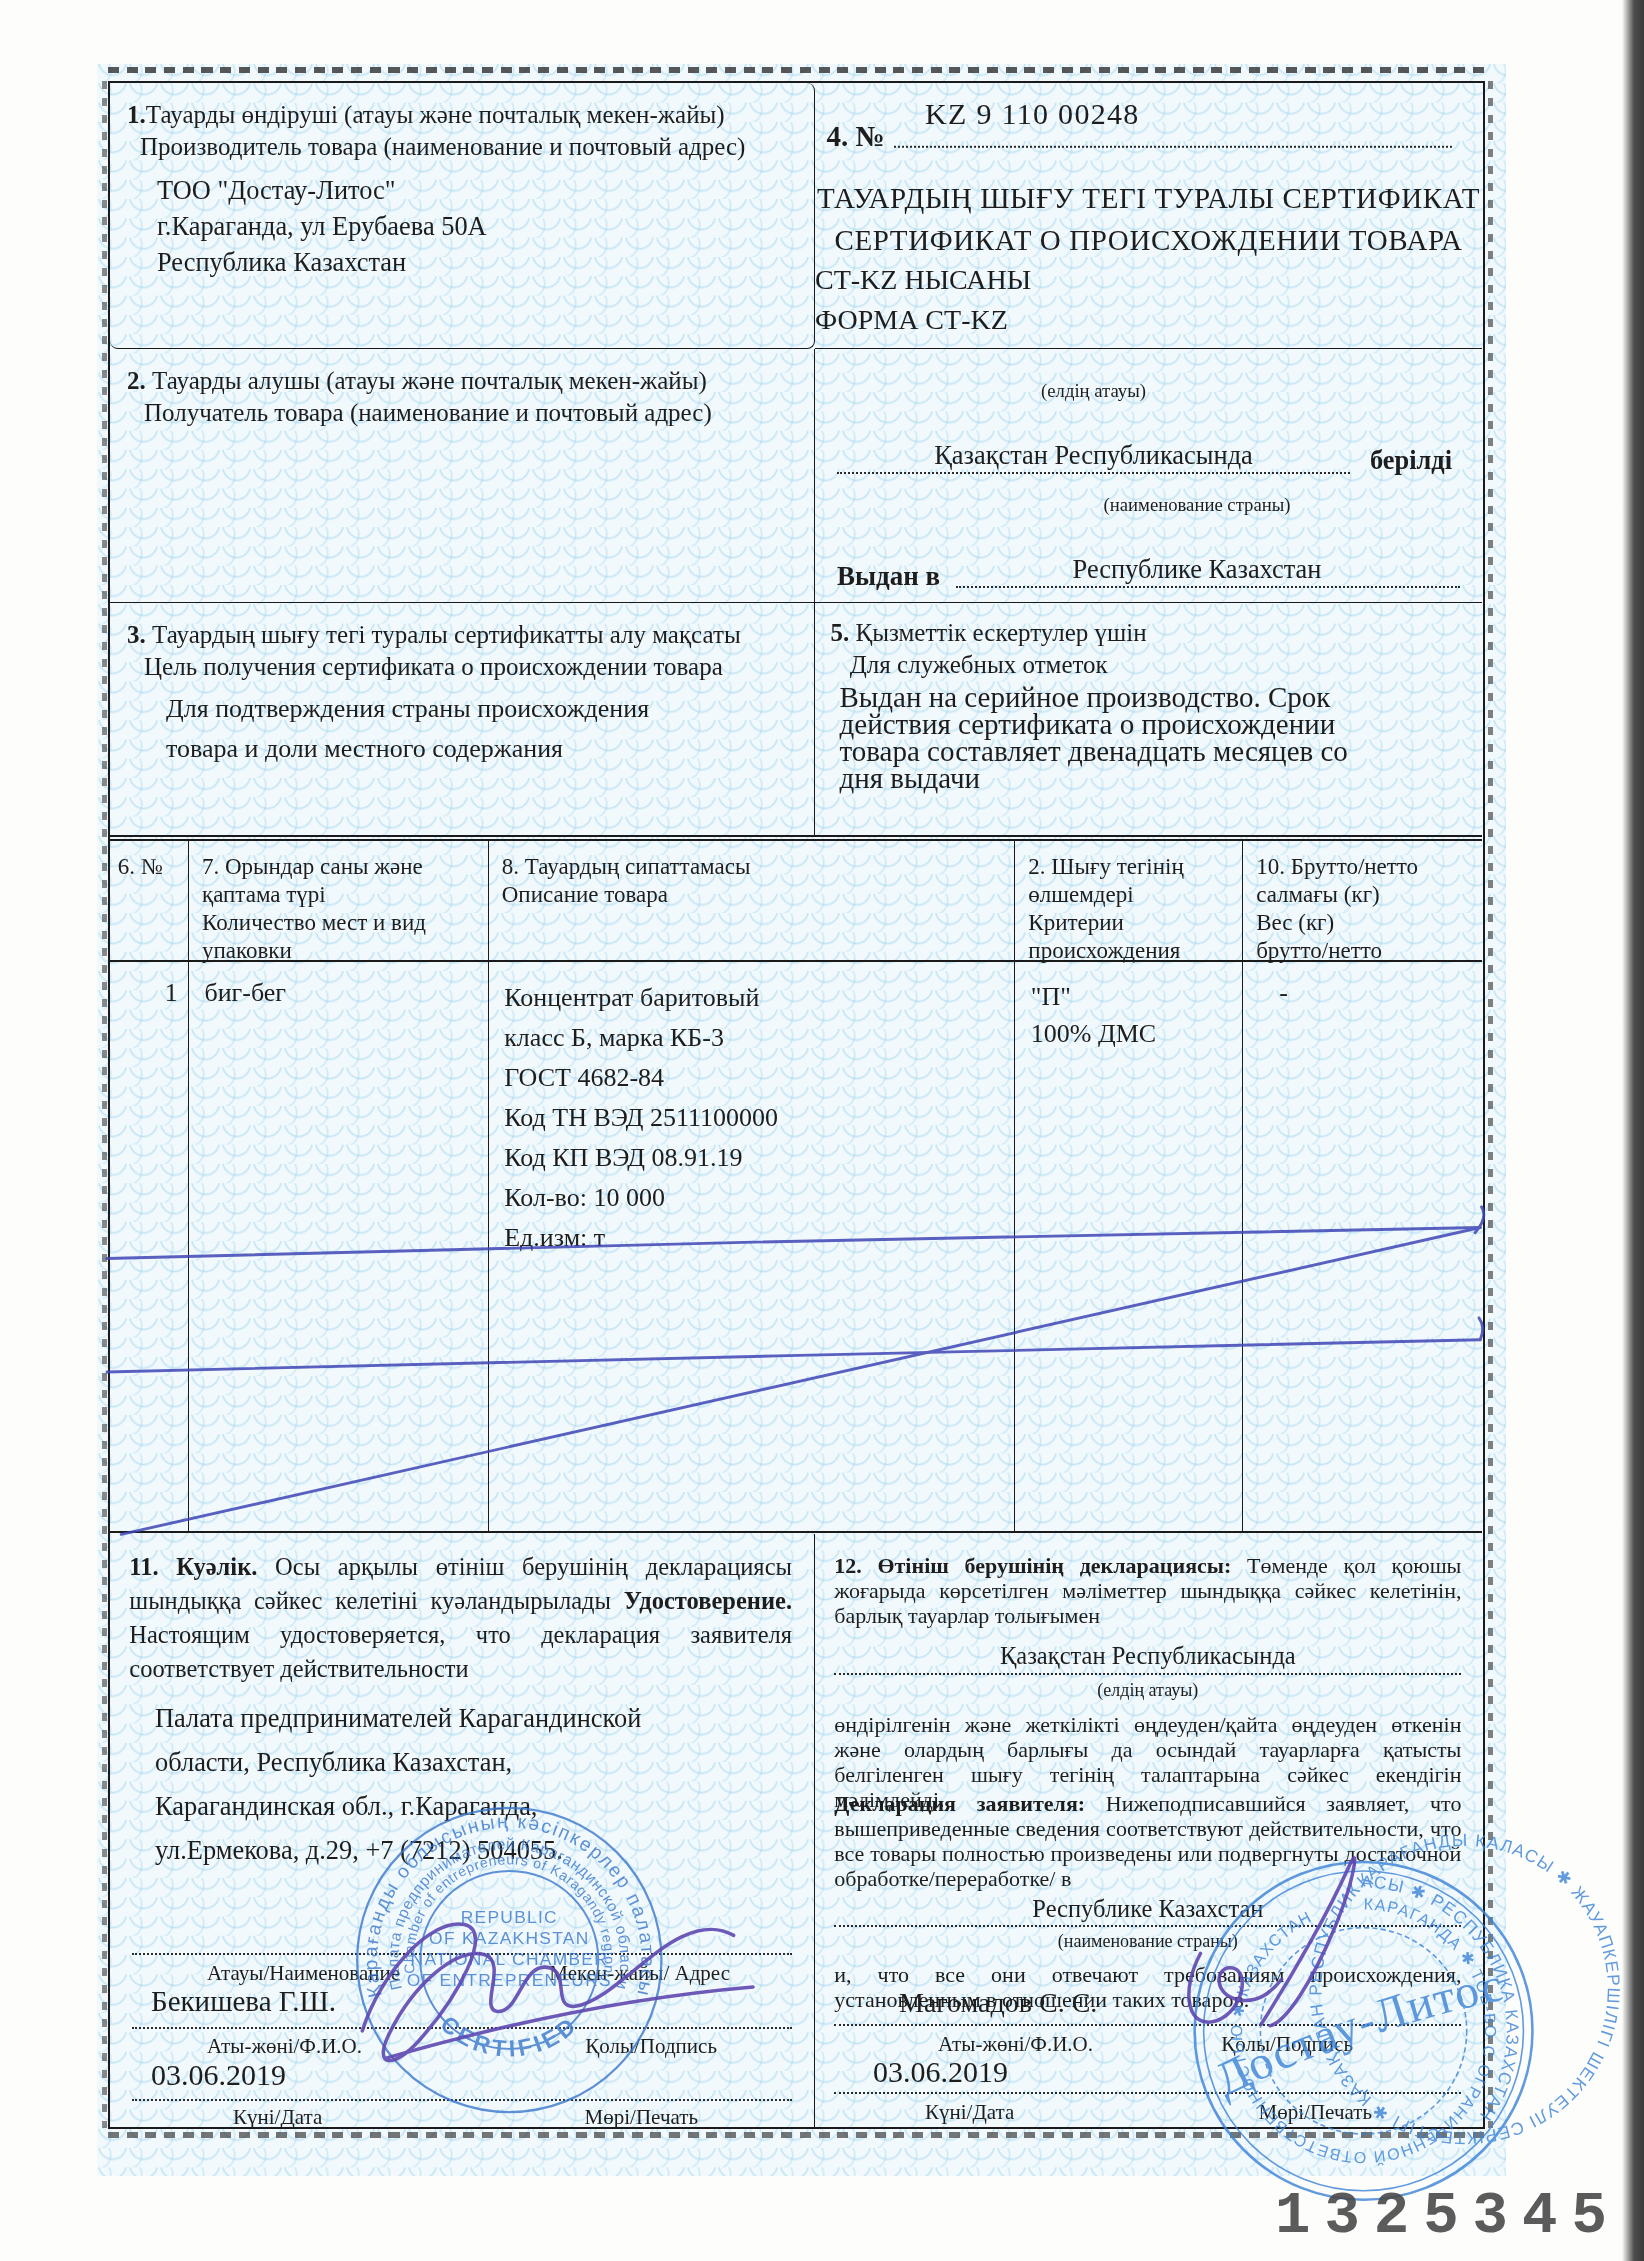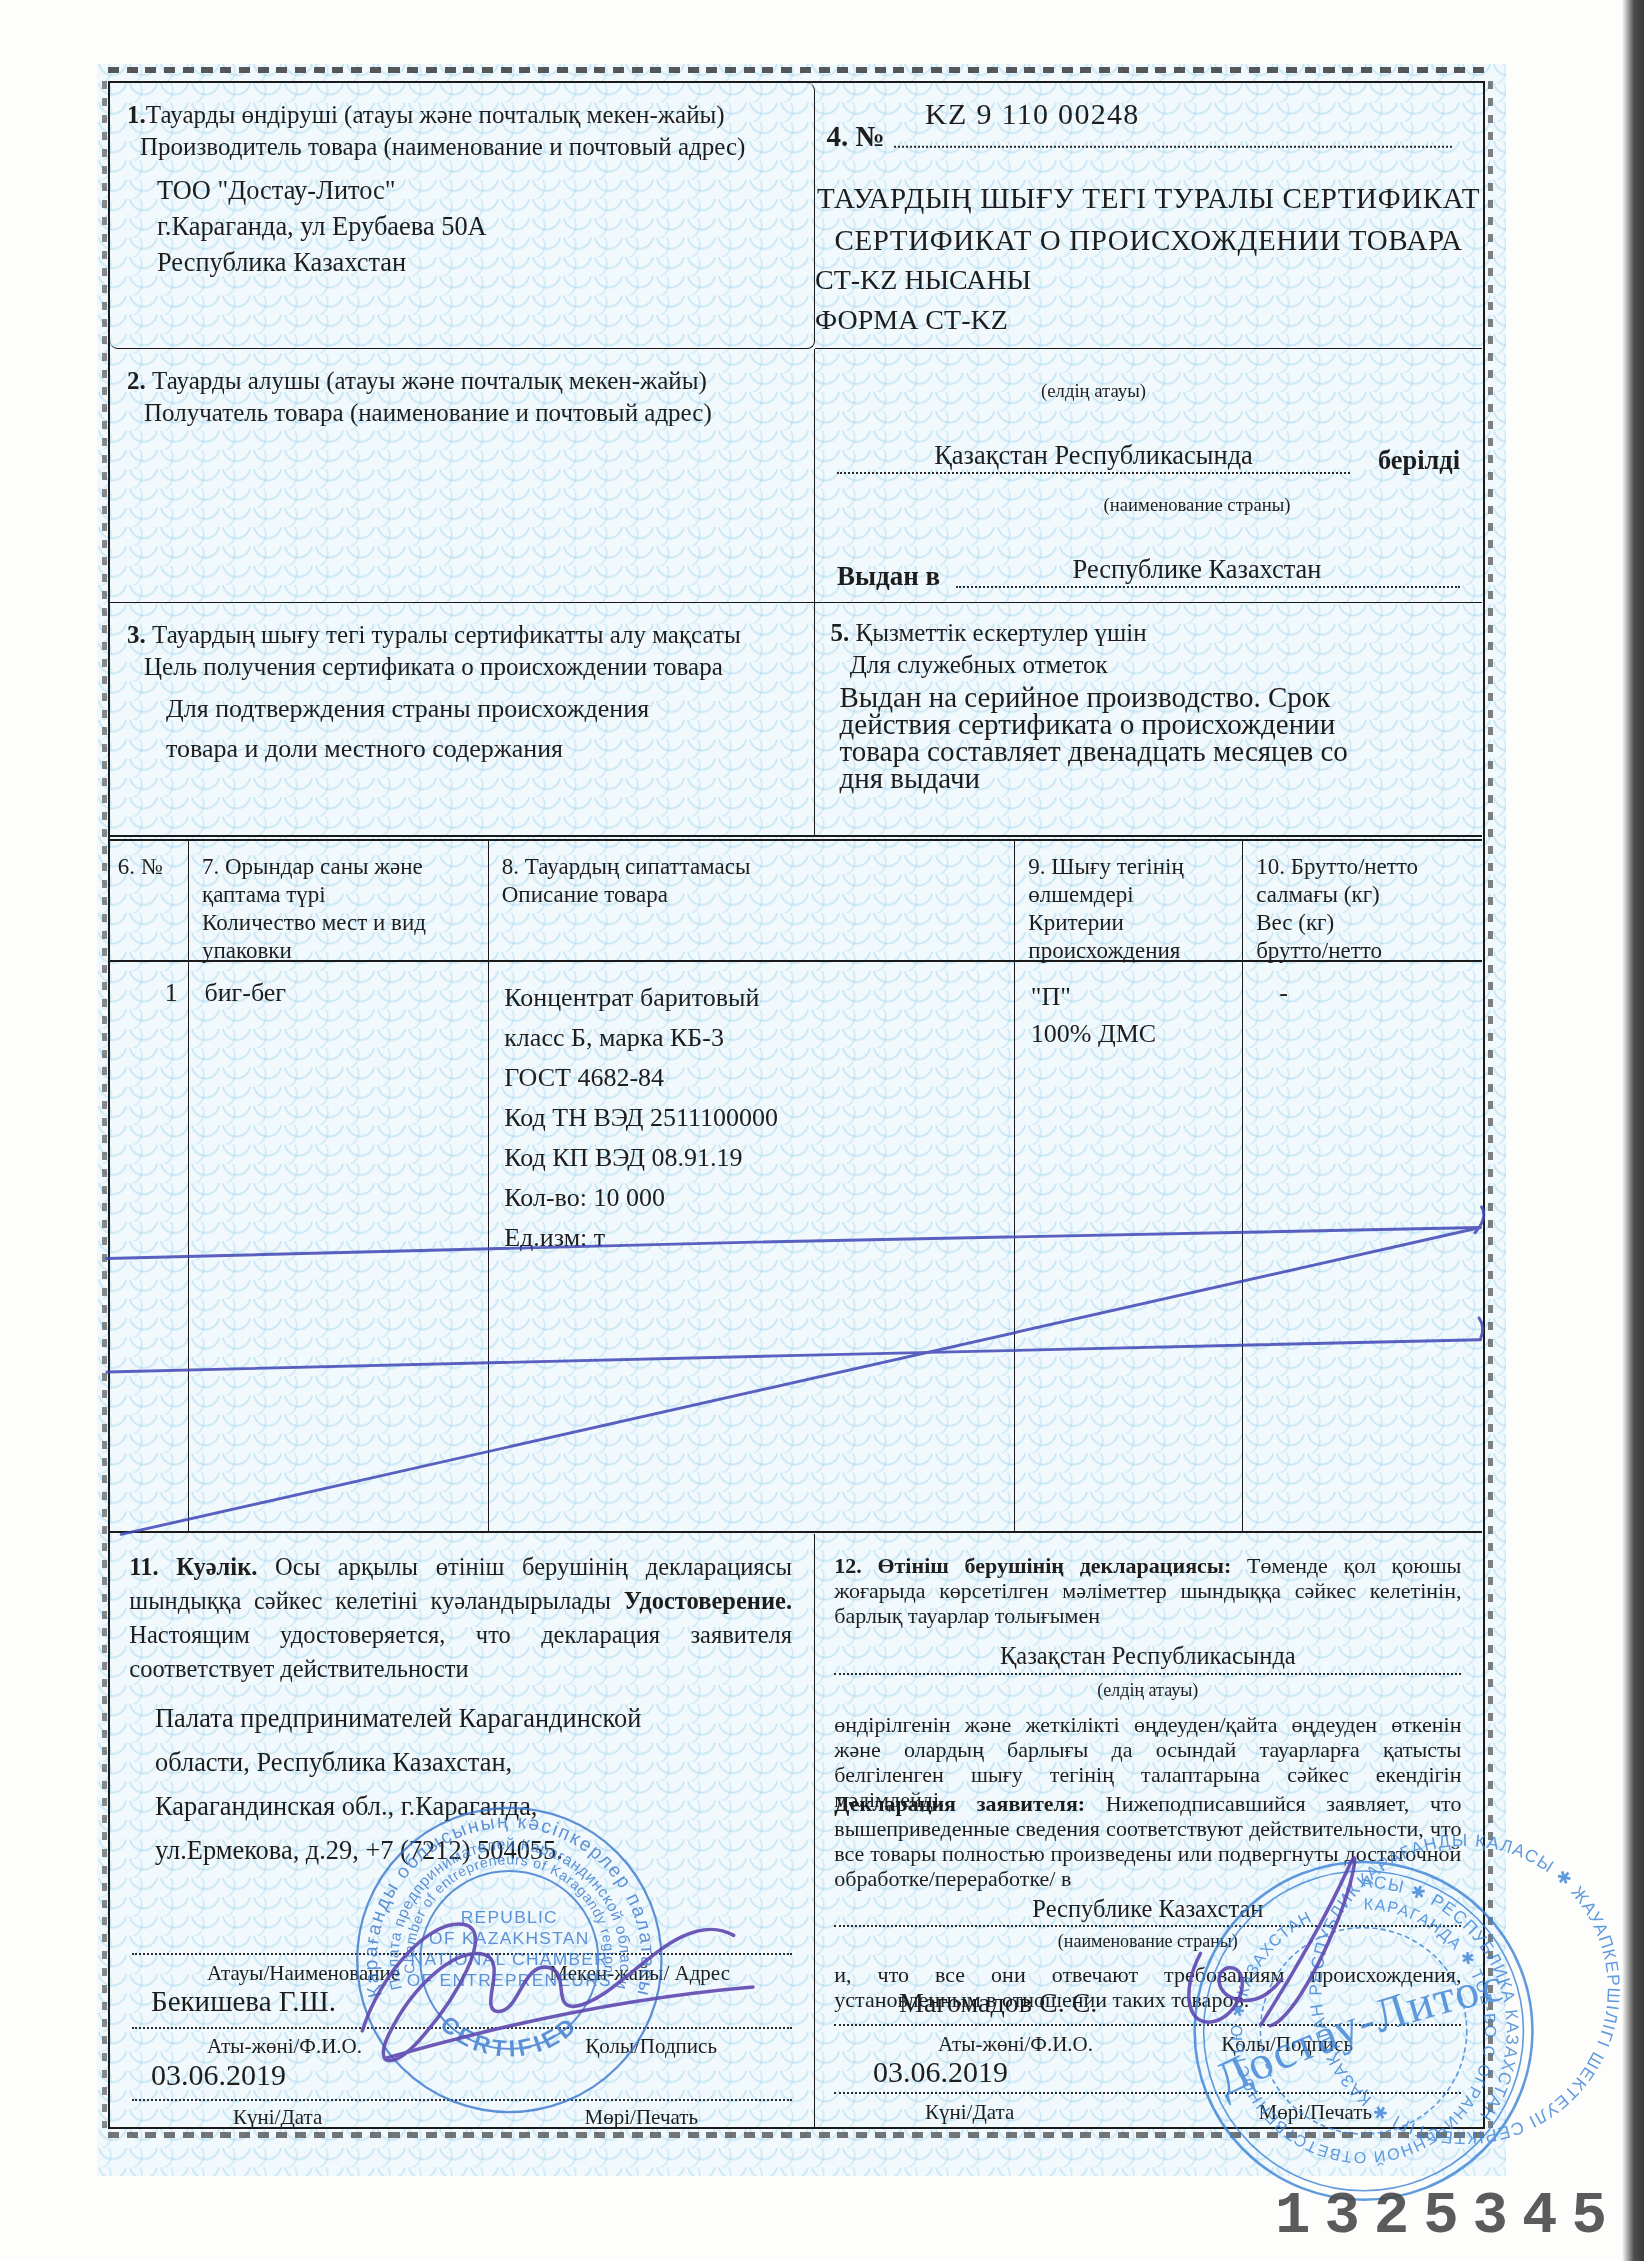--- a/index.html
+++ b/index.html
@@ -30,21 +30,21 @@
   .kz-number{position:absolute;left:110px;top:14px;font-size:30px;letter-spacing:1.3px;}
   .no-row{position:absolute;left:11.6px;right:30px;top:37px;display:flex;align-items:flex-end;}
   .no-label{font-size:29px;font-weight:bold;white-space:nowrap;}
   .dotfill{flex:1;border-bottom:2.6px dotted #2b2b2b;margin-left:9px;transform:translateY(-5.2px);}
   .cert-title{position:absolute;left:0;right:0;top:94px;text-align:center;font-size:29px;line-height:42px;letter-spacing:0.6px;white-space:pre-line;}
   .cert-form{position:absolute;left:0;right:0;top:177px;text-align:left;font-size:28px;line-height:40px;white-space:pre-line;}
   
   .lwrap{position:absolute;left:22px;right:22px;}
   .lw-value{position:absolute;left:0;right:110px;bottom:7.7px;text-align:center;font-size:26.4px;}
   .lw-dots{position:absolute;left:0;right:110px;bottom:5.2px;border-bottom:2.6px dotted #2b2b2b;}
-  .lw-suffix{position:absolute;right:0;bottom:2.6px;font-size:26.4px;font-weight:bold;}
+  .lw-suffix{position:absolute;right:8px;bottom:2.6px;font-size:26.4px;font-weight:bold;}
   .lw-hint{position:absolute;left:0;right:110px;top:3.9px;text-align:center;font-size:18.7px;}
   .lw-prefix{position:absolute;left:0;bottom:1.3px;font-size:27px;font-weight:bold;}
   .lw2-value{position:absolute;left:123px;right:26px;bottom:7.7px;text-align:center;font-size:26.4px;}
   .lw2-dots{position:absolute;left:119px;right:0;bottom:5.2px;border-bottom:2.6px dotted #2b2b2b;}
   .lw2-hint{position:absolute;left:123px;right:26px;top:3.9px;text-align:center;font-size:18.7px;}
   
   .thead{border-top:6.4px double #1a1a1a;border-bottom:2.6px solid #1a1a1a;display:flex;}
   .tbody{border-bottom:2.6px solid #1a1a1a;display:flex;}
   .tc{box-sizing:border-box;padding:11.6px 9px 0 13px;font-size:23px;line-height:28px;}
   .tcb{box-sizing:border-box;padding:15.5px 9px 0 15.5px;font-size:26px;}
@@ -134,21 +134,21 @@
     </div>
 
     <div class="cell thead" style="left:0;top:752px;width:1372px;height:127px;">
       <div class="tc br pre" style="width:79px;padding-left:7.7px;">6. №</div>
       <div class="tc br pre" style="width:300px;">7. Орындар саны және
 қаптама түрі
 Количество мест и вид
 упаковки</div>
       <div class="tc br pre" style="width:527px;">8. Тауардың сипаттамасы
 Описание товара</div>
-      <div class="tc br pre" style="width:228px;">9. Шығу тегінің
+      <div class="tc br pre" style="width:228px;">2. Шығу тегінің
 өлшемдері
 Критерии
 происхождения</div>
       <div class="tc pre" style="width:239px;">10. Брутто/нетто
 салмағы (кг)
 Вес (кг)
 брутто/нетто</div>
     </div>
 
     <div class="cell tbody" style="left:0;top:879px;width:1372px;height:571px;">

